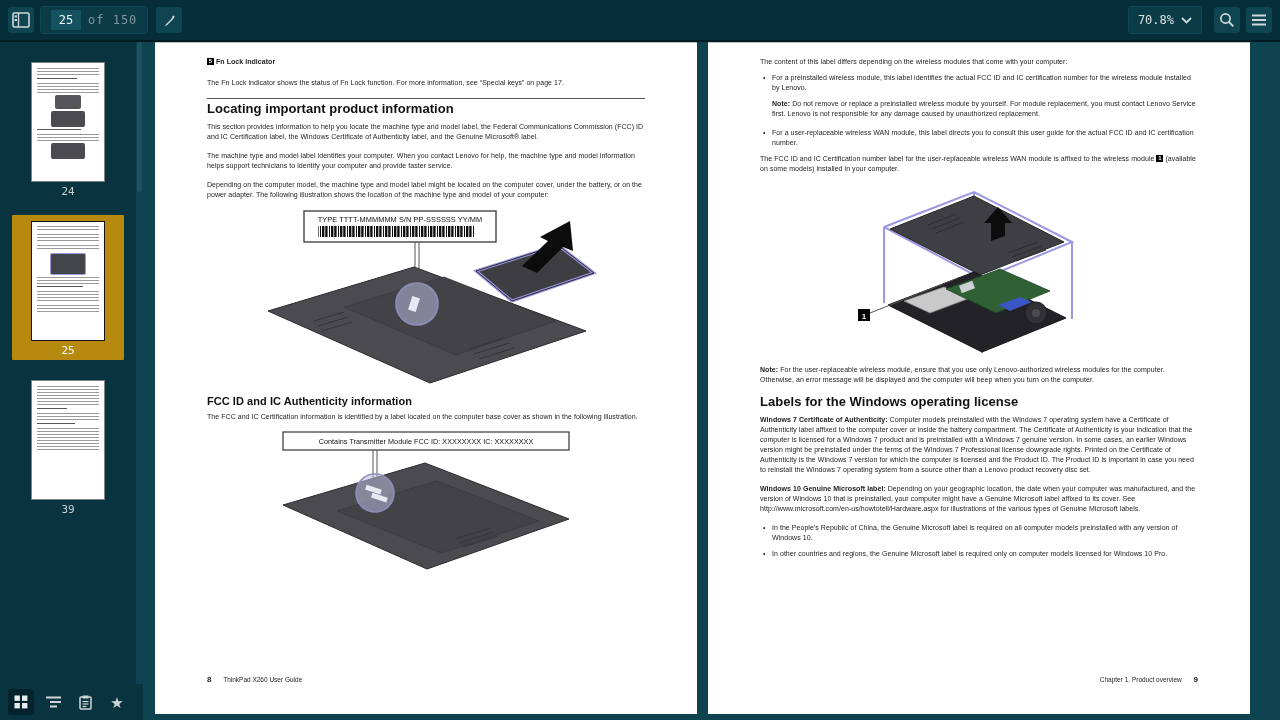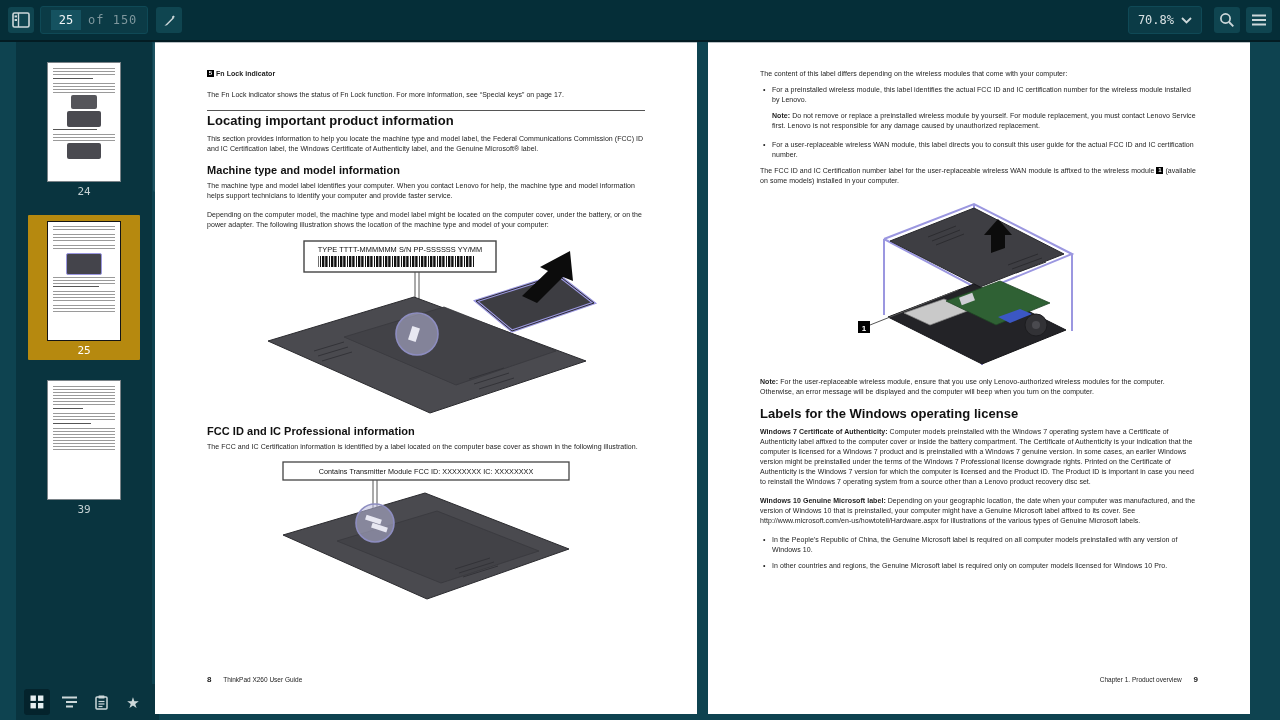--- a/index.html
+++ b/index.html
@@ -22,21 +22,21 @@
                     text-align:center; outline:none; }
   .page-of { color:#7e979d; margin-left:7px; letter-spacing:1px; }
   .tb-spacer { flex:1; }
   .zoom-box { height:28px; background:#0b3b46; border:1px solid #0f4956; border-radius:3px;
               display:flex; align-items:center; padding:0 9px; margin-right:12px;
               color:#d8e1e3; font-family:"DejaVu Sans Mono", monospace; font-size:12px;
               cursor:pointer; }
   .zoom-box svg { margin-left:7px; }
 
   
-  .sidebar { position:absolute; top:42px; left:16px; width:143px; bottom:0;
+  .sidebar { position:absolute; top:42px; left:0; width:143px; bottom:0;
              background:#09343f; }
   .side-scroll { position:absolute; top:0; right:0; width:7px; bottom:36px;
                  background:#0d4250; }
   .side-scroll .sthumb { position:absolute; top:0; left:1px; width:5px; height:150px;
                          background:#1d5260; border-radius:3px; }
   .thumbs { position:absolute; top:14px; left:0; width:136px; bottom:38px; overflow:hidden; }
   .thumb { width:112px; margin:0 auto 14px; padding:6px 0 3px; text-align:center;
            cursor:pointer; }
   .thumb .tpage { width:74px; height:120px; margin:0 auto; background:#ffffff;
                   border:1px solid #7a8388; position:relative; overflow:hidden; }
@@ -56,21 +56,21 @@
   .sb-btn { width:26px; height:26px; border-radius:3px; display:flex;
             align-items:center; justify-content:center; cursor:pointer; }
   .sb-btn.active { background:#04232c; }
   .star-glyph { color:#cdd8da; font-size:15px; line-height:1; }
 
   
   .page { position:absolute; top:42px; width:542px; height:672px; background:#ffffff;
           border-top:1px solid #b9c0c4; color:#1c1c1c; }
   .page-left  { left:155px; }
   .page-right { left:708px; }
-  .pagebody { padding:26px 52px 0 52px; font-size:7px; line-height:10px;
+  .pagebody { padding:14px 52px 0 52px; font-size:7px; line-height:10px;
               letter-spacing:0.05px; }
   .pagebody p { margin-bottom:9px; }
   .h-rule { border-top:1px solid #555; margin:3px 0 2px; }
   h1.doc { font-size:13px; line-height:15px; margin:2px 0 6px; color:#111; }
   h2.doc { font-size:11px; line-height:13px; margin:10px 0 4px; color:#111; }
   .lead { font-weight:bold; }
   .badge { display:inline-block; background:#000; color:#fff; font-weight:bold;
            font-size:6px; line-height:7px; width:7px; text-align:center;
            vertical-align:1px; }
   .bullet { display:flex; margin:0 0 6px 3px; }
@@ -213,21 +213,20 @@
     <p style="margin-bottom:11px;">
       <span class="badge">5</span>
       <span class="lead">Fn Lock indicator</span>
     </p>
     <p style="margin-bottom:10px;">The Fn Lock indicator shows the status of Fn Lock function. For more information, see “Special keys” on page 17.</p>
 
     <div class="h-rule"></div>
     <h1 class="doc">Locating important product information</h1>
     <p>This section provides information to help you locate the machine type and model label, the Federal Communications Commission (FCC) ID and IC Certification label, the Windows Certificate of Authenticity label, and the Genuine Microsoft® label.</p>
 
-    <h2 class="doc">Machine type and model information</h2>
     <p>The machine type and model label identifies your computer. When you contact Lenovo for help, the machine type and model information helps support technicians to identify your computer and provide faster service.</p>
     <p>Depending on the computer model, the machine type and model label might be located on the computer cover, under the battery, or on the power adapter. The following illustration shows the location of the machine type and model of your computer:</p>
 
     <svg class="illus" width="345" height="176" viewBox="0 0 345 176">
       <defs>
         <pattern id="bc" width="9" height="11" patternUnits="userSpaceOnUse">
           <rect x="0" y="0" width="1.6" height="11" fill="#111"></rect>
           <rect x="3" y="0" width="1" height="11" fill="#111"></rect>
           <rect x="5" y="0" width="2.4" height="11" fill="#111"></rect>
           <rect x="8.2" y="0" width="0.8" height="11" fill="#111"></rect>
@@ -252,21 +251,21 @@
 
       <circle cx="163" cy="95" r="21" fill="#b9b9dc" fill-opacity="0.55" stroke="#8d8dc0" stroke-width="1.6"></circle>
       <rect x="156" y="88" width="8" height="14" fill="#e8e8f2" transform="rotate(18 160 95)"></rect>
 
       <polygon points="222,62 304,36 340,64 258,92" fill="#3d3d42" stroke="#9b97e0" stroke-width="3"></polygon>
       <polygon points="222,62 304,36 340,64 258,92" fill="none" stroke="#2b2b2f" stroke-width="1"></polygon>
 
       <polygon points="268,57 294,32 286,28 316,12 319,42 309,38 283,64" fill="#0c0c0c"></polygon>
     </svg>
 
-    <h2 class="doc">FCC ID and IC Professional information</h2>
+    <h2 class="doc">FCC ID and IC Authenticity information</h2>
     <p>The FCC and IC Certification information is identified by a label located on the computer base cover as shown in the following illustration.</p>
 
     <svg class="illus" width="302" height="140" viewBox="0 0 302 140">
       <rect x="8" y="1" width="286" height="18" fill="#fff" stroke="#444" stroke-width="1.3"></rect>
       <text x="151" y="13" text-anchor="middle" font-size="7.2" fill="#111">Contains Transmitter Module FCC ID: XXXXXXXX IC: XXXXXXXX</text>
       <line x1="98" y1="19" x2="98" y2="58" stroke="#555" stroke-width="1"></line>
       <line x1="102" y1="19" x2="102" y2="58" stroke="#555" stroke-width="1"></line>
       <polygon points="8,74 150,32 294,88 152,138" fill="#4a4a4f" stroke="#2b2b2f" stroke-width="1"></polygon>
       <polygon points="62,80 162,50 264,90 166,122" fill="#424247" stroke="#38383d" stroke-width="0.8"></polygon>
       <g stroke="#333338" stroke-width="1">

